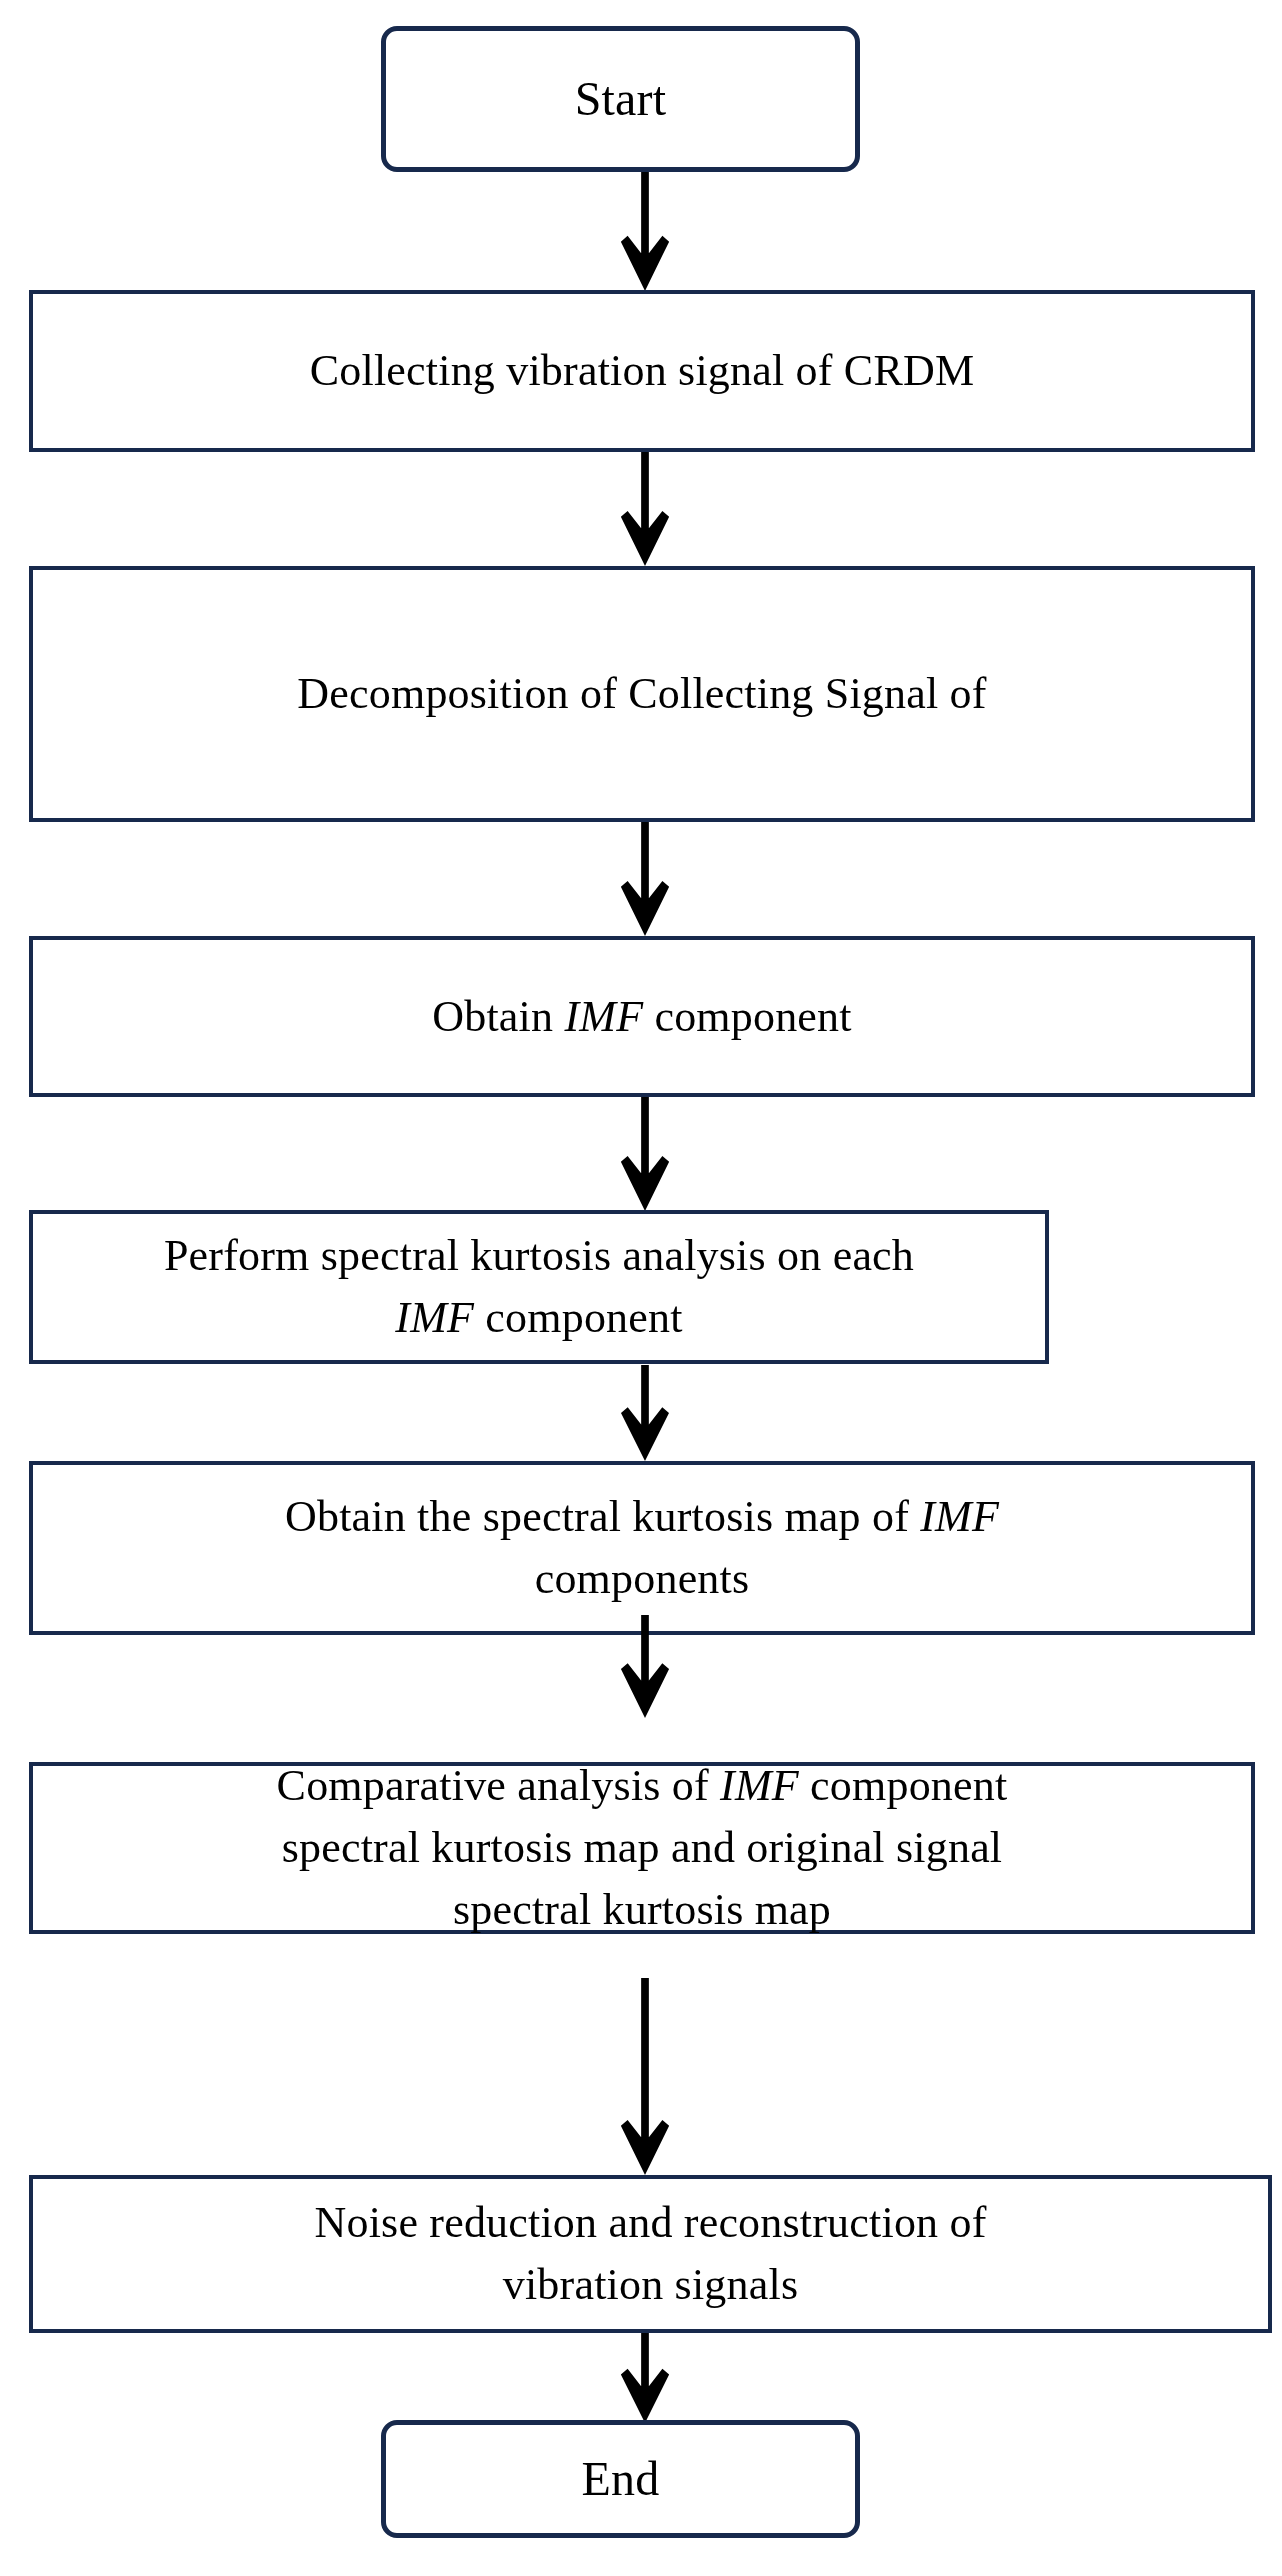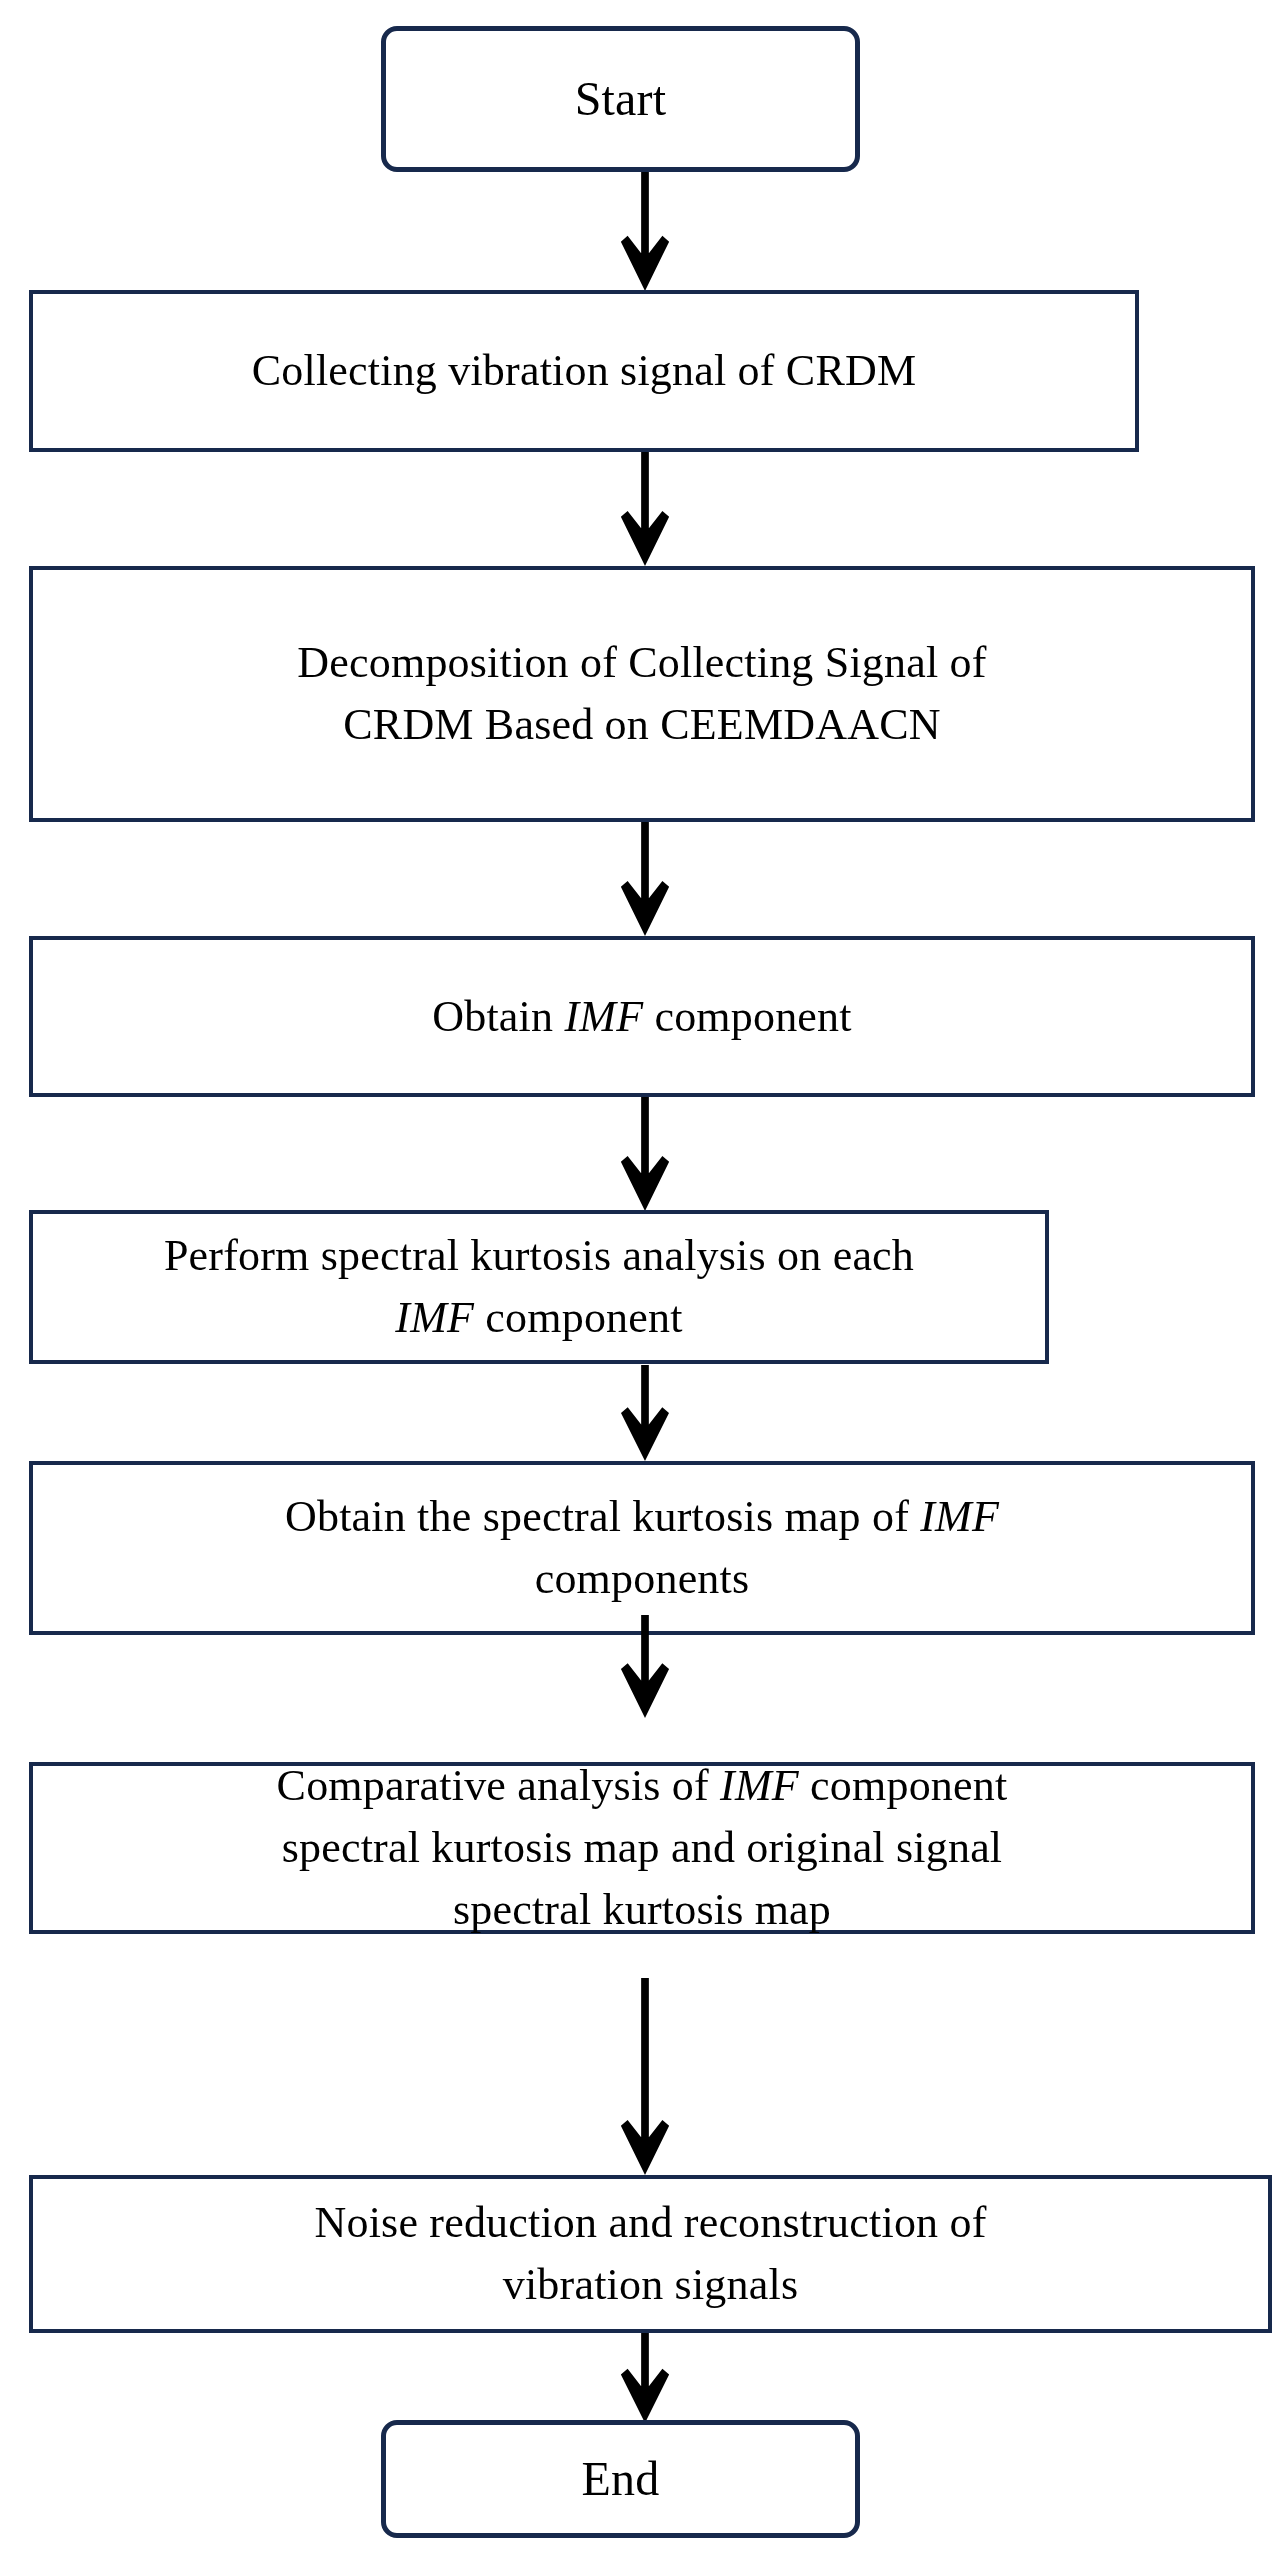--- a/index.html
+++ b/index.html
@@ -63,32 +63,32 @@
   <div class="node terminal" style="left:381px; top:26px; width:479px; height:146px;">
     <div class="label"><span>Start</span></div>
   </div>
 
   <div class="connector" style="left:617px; top:172px; width:56px; height:119px;">
     <svg width="56" height="119" viewBox="0 0 58 123" aria-hidden="true">
       <path d="M25 0 L33 0 L33 84 L47 66 L54 72 L29 123 L4 72 L11 66 L25 84 Z" fill="#000000"></path>
     </svg>
   </div>
 
-  <div class="node" style="left:29px; top:290px; width:1110px; height:162px;">
+  <div class="node" style="left:29px; top:290px; width:1226px; height:162px;">
     <div class="label"><span>Collecting vibration signal of CRDM</span></div>
   </div>
 
   <div class="connector" style="left:617px; top:452px; width:56px; height:114px;">
     <svg width="56" height="114" viewBox="0 0 58 118" aria-hidden="true">
       <path d="M25 0 L33 0 L33 79 L47 61 L54 67 L29 118 L4 67 L11 61 L25 79 Z" fill="#000000"></path>
     </svg>
   </div>
 
   <div class="node" style="left:29px; top:566px; width:1226px; height:256px;">
-    <div class="label"><span>Decomposition of Collecting Signal of</span><br><span>CRDM Based on CEEMDAACN</span></div>
+    <div class="label"><span>Decomposition of Collecting Signal of</span><br></div>
   </div>
 
   <div class="connector" style="left:617px; top:822px; width:56px; height:114px;">
     <svg width="56" height="114" viewBox="0 0 58 118" aria-hidden="true">
       <path d="M25 0 L33 0 L33 79 L47 61 L54 67 L29 118 L4 67 L11 61 L25 79 Z" fill="#000000"></path>
     </svg>
   </div>
 
   <div class="node" style="left:29px; top:936px; width:1226px; height:161px;">
     <div class="label"><span>Obtain </span><i>IMF</i><span> component</span></div>

